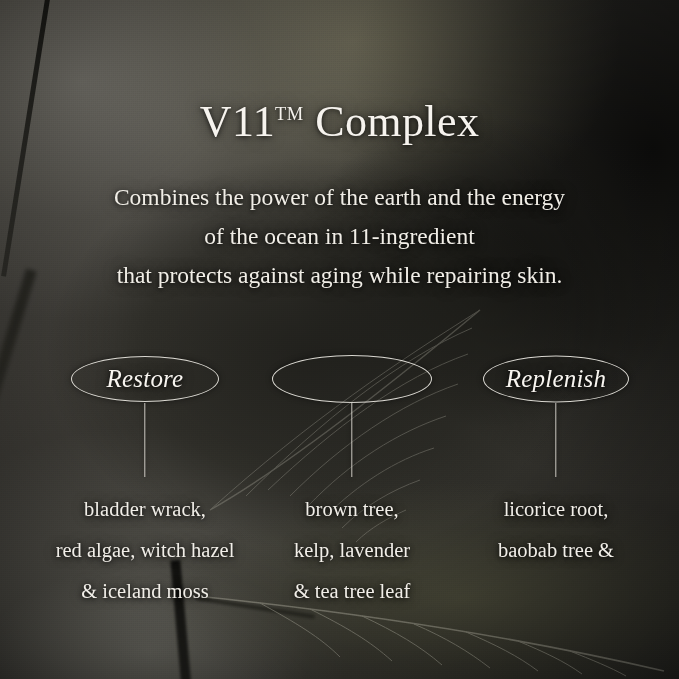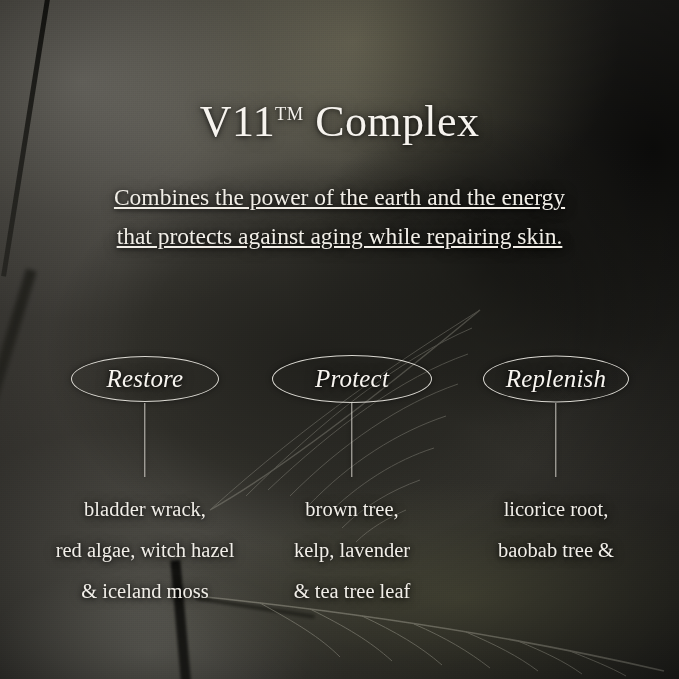--- a/index.html
+++ b/index.html
@@ -131,21 +131,20 @@
   }
   .subtitle {
     position: absolute;
     top: 178px;
     left: 0; right: 0;
     text-align: center;
     font-size: 23.5px;
     line-height: 39px;
     color: #f1eee7;
     text-shadow: 0 1px 5px rgba(0,0,0,0.8), 0 0 14px rgba(0,0,0,0.5);
-    text-decoration: underline;
   }
   .subtitle div { white-space: nowrap; }
 
   .columns {
     position: absolute;
     top: 355px;
     left: 0; right: 0;
     height: 250px;
   }
   .column {
@@ -251,20 +250,21 @@
 
   <div class="bg-layer bg-grain"></div>
   <div class="bg-layer bg-vignette"></div>
 
   <div class="content">
 
     <div class="title"><span>V11</span><sup>TM</sup><span> Complex</span></div>
 
     <div class="subtitle">
       <div>Combines the power of the earth and the energy</div>
+      <div>of the ocean in 11-ingredient</div>
       <div>that protects against aging while repairing skin.</div>
     </div>
 
     <div class="columns">
 
       <div class="column col-0">
         <div class="badge">
           <span class="badge-ellipse ell-0"></span>
           <span class="badge-label">Restore</span>
         </div>
@@ -272,21 +272,20 @@
         <div class="ingredients">
           <div>bladder wrack,</div>
           <div>red algae, witch hazel</div>
           <div>&amp; iceland moss</div>
         </div>
       </div>
 
       <div class="column col-1">
         <div class="badge">
           <span class="badge-ellipse ell-1"></span>
-          <span class="badge-label">Protect</span>
         </div>
         <div class="connector"></div>
         <div class="ingredients">
           <div>brown tree,</div>
           <div>kelp, lavender</div>
           <div>&amp; tea tree leaf</div>
         </div>
       </div>
 
       <div class="column col-2">

